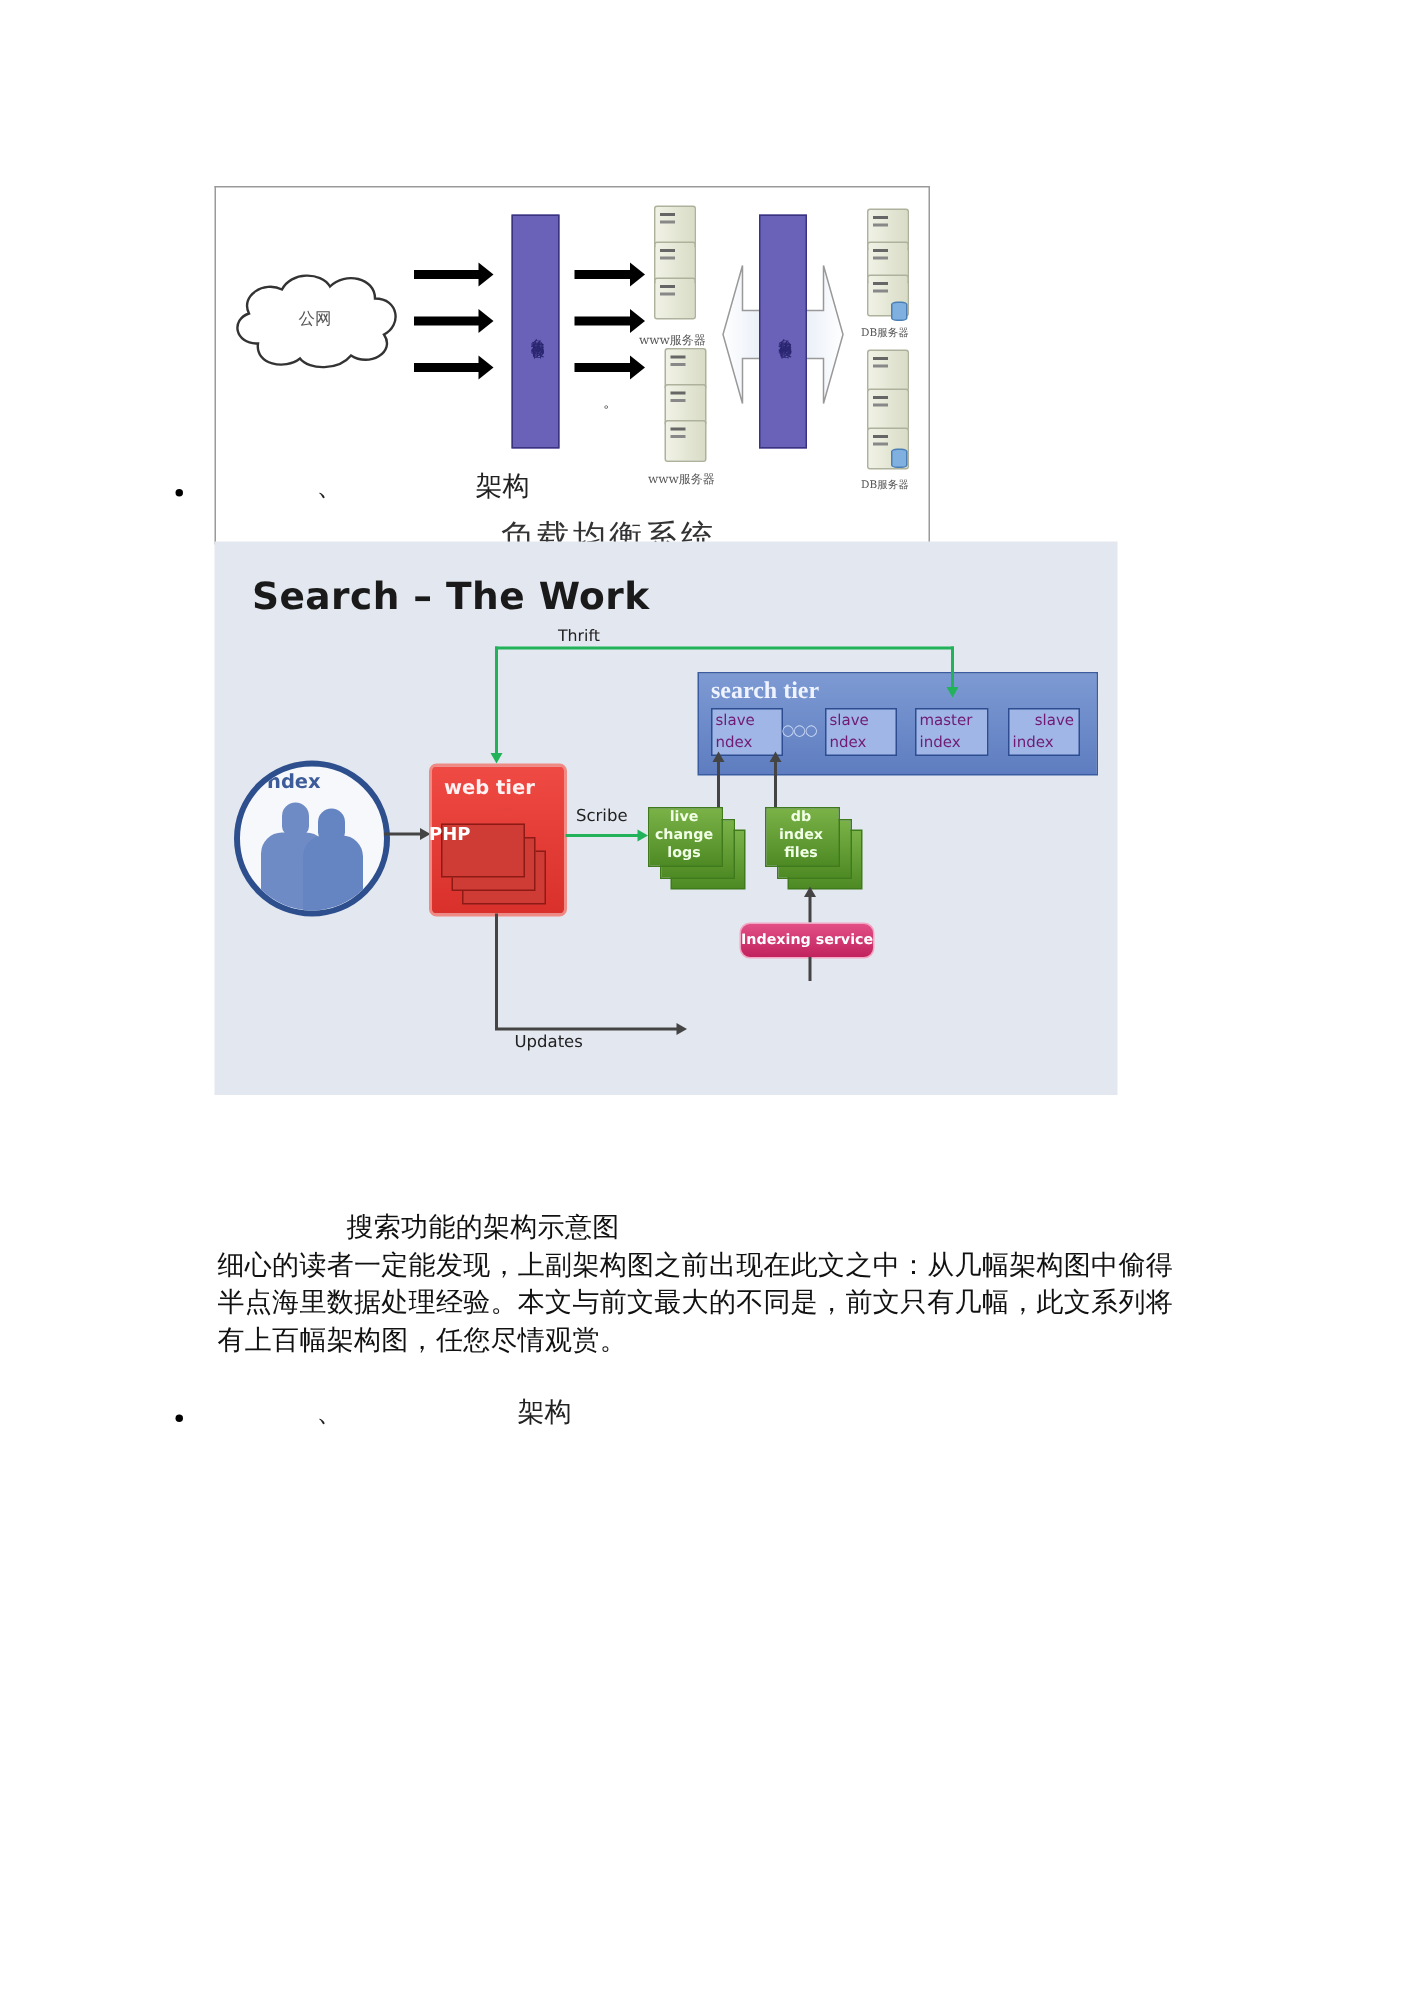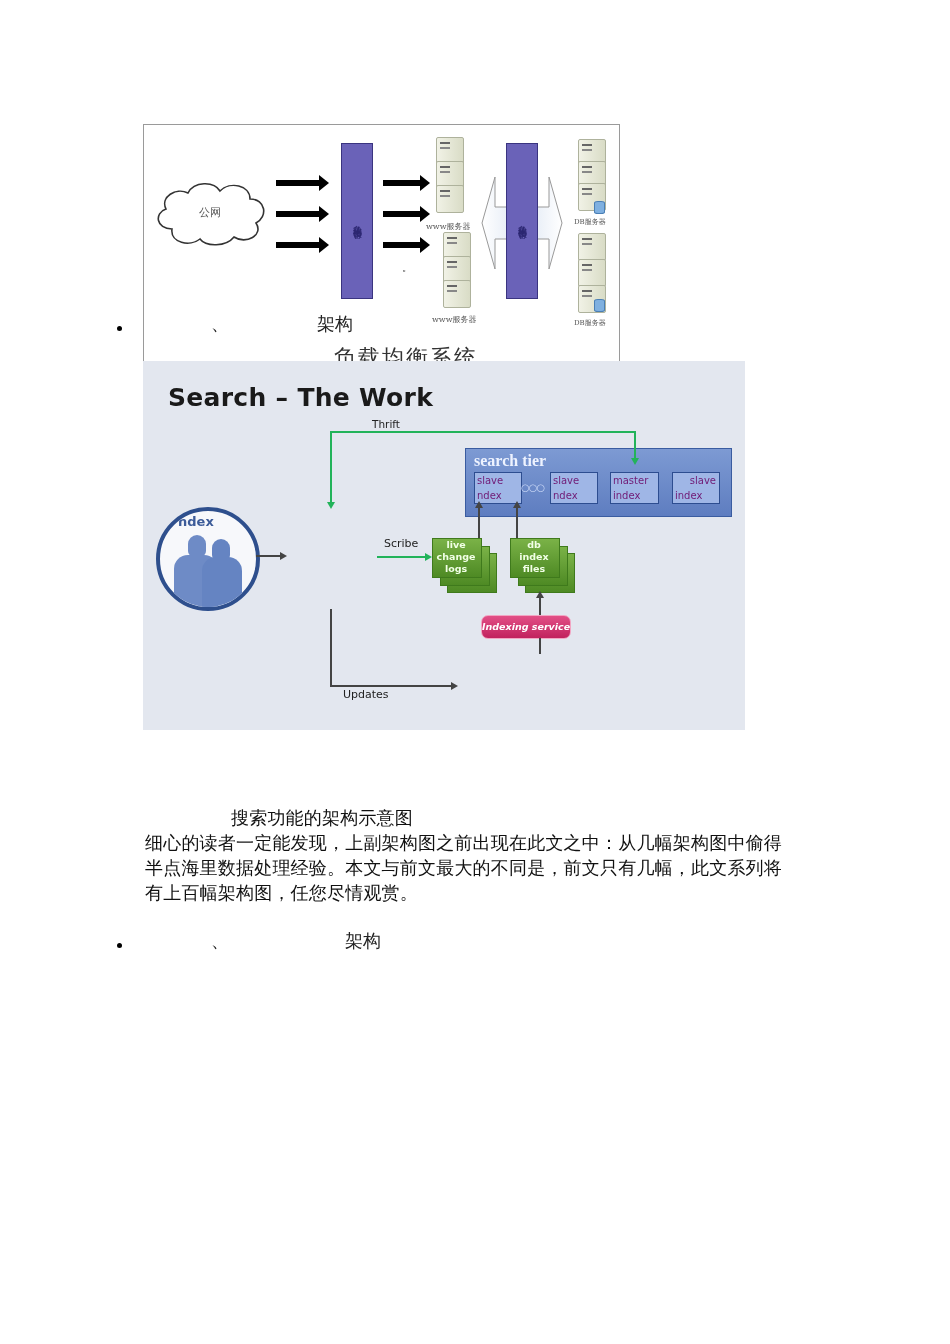--- a/index.html
+++ b/index.html
@@ -55,23 +55,23 @@
 
     #web-tier { position: absolute; left: 143px; top: 148px; width: 88px; height: 98px; background: linear-gradient(180deg,#ef4a43,#d9302b);
                 border: 2px solid #f08a85; border-radius: 5px; }
     #web-tier-title { position: absolute; left: 8px; top: 7px; font-size: 13px; font-weight: bold; color: #fff2f2; }
     .php-card { position: absolute; width: 54px; height: 34px; background: #cf3b35; border: 1px solid #8e1a16; }
     #php-label { position: absolute; left: -2px; top: 38px; font-size: 12px; font-weight: bold; color: #fff; }
 
     .green-card { position: absolute; width: 48px; height: 38px; background: linear-gradient(180deg,#7ab247,#4e8a24); border: 1px solid #3f7a1c; }
     .green-label { position: absolute; width: 48px; text-align: center; font-size: 9.5px; font-weight: bold; color: #f1ffe6; line-height: 12px; }
 
-    #indexing-service { position: absolute; left: 338px; top: 254px; width: 88px; height: 22px; border-radius: 7px;
+    #indexing-service { position: absolute; left: 350px; top: 254px; width: 88px; height: 22px; border-radius: 7px;
                         background: linear-gradient(180deg,#e24f86,#c1225e); border: 1px solid #f2a6c3;
-                        color: #fff; font-size: 9.5px; font-weight: bold; text-align: left; line-height: 21px; white-space: nowrap; font-style: italic; }
+                        color: #fff; font-size: 9.5px; font-weight: bold; text-align: left; line-height: 21px; white-space: nowrap; }
 
     #db-tier { position: absolute; left: 316px; top: 289px; width: 160px; height: 68px; }
     #db-body { position: absolute; left: 0; top: 8px; width: 158px; height: 54px; background: linear-gradient(90deg,#1d6f99,#3b9fcf 60%,#1f77a4);
                border: 1px solid #1b5f86; border-radius: 0 0 80px 80px / 0 0 10px 10px; }
     #db-top { position: absolute; left: 0; top: 0; width: 158px; height: 16px; background: #2f8bbd; border: 1px solid #1b5f86; border-radius: 50%; }
     #db-label { position: absolute; left: 34px; top: 28px; font-size: 12px; font-weight: bold; color: #eef8ff; }
 
     
     .cn-text { position: absolute; font-size: 18px; color: #111; white-space: nowrap; letter-spacing: 0.2px; }
   </style>
@@ -181,20 +181,27 @@
   <div id="user-circle">
     <div id="user-label">ndex</div>
     <div class="person" style="left:28px;top:24px;width:18px;height:22px;border-radius:9px 9px 6px 6px"></div>
     <div class="person" style="left:14px;top:44px;width:44px;height:60px;border-radius:14px 14px 0 0"></div>
     <div class="person" style="left:52px;top:28px;width:18px;height:22px;border-radius:9px 9px 6px 6px;background:#6584c2"></div>
     <div class="person" style="left:42px;top:46px;width:40px;height:60px;border-radius:14px 14px 0 0;background:#6584c2"></div>
   </div>
   <div class="dark-line" style="left:113px;top:194px;width:26px;height:2px"></div>
   <div class="arrowhead-right-d" style="left:137px;top:191px"></div>
 
+  <div id="web-tier">
+    <div id="web-tier-title">web tier</div>
+    <div class="php-card" style="left:20px;top:56px"></div>
+    <div class="php-card" style="left:13px;top:47px"></div>
+    <div class="php-card" style="left:6px;top:38px"></div>
+    <div id="php-label">PHP</div>
+  </div>
 
   <span class="lbl" style="left:241px;top:176px">Scribe</span>
   <div class="green-line" style="left:234px;top:195px;width:50px;height:2px"></div>
   <div class="arrowhead-right-g" style="left:282px;top:192px"></div>
 
   <div class="green-card" style="left:304px;top:192px"></div>
   <div class="green-card" style="left:297px;top:185px"></div>
   <div class="green-card" style="left:289px;top:177px"></div>
   <div class="green-label" style="left:289px;top:178px">
     <div>live</div>

